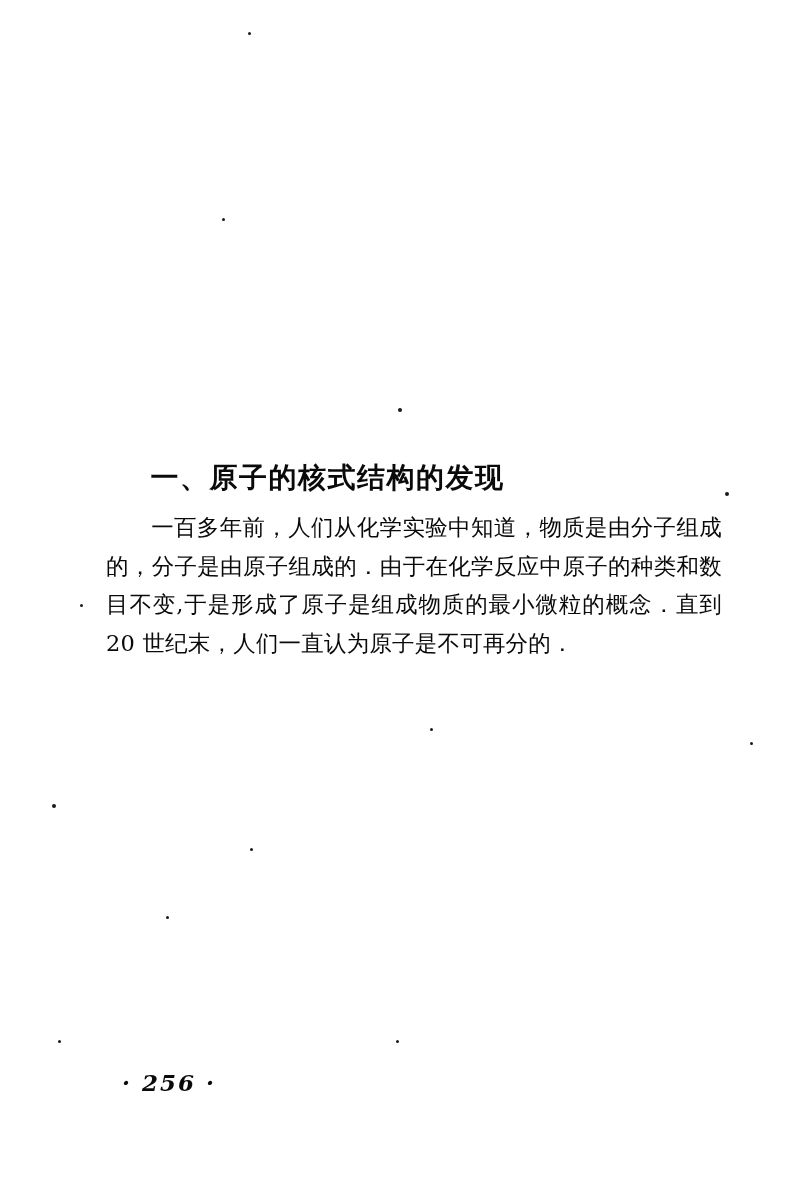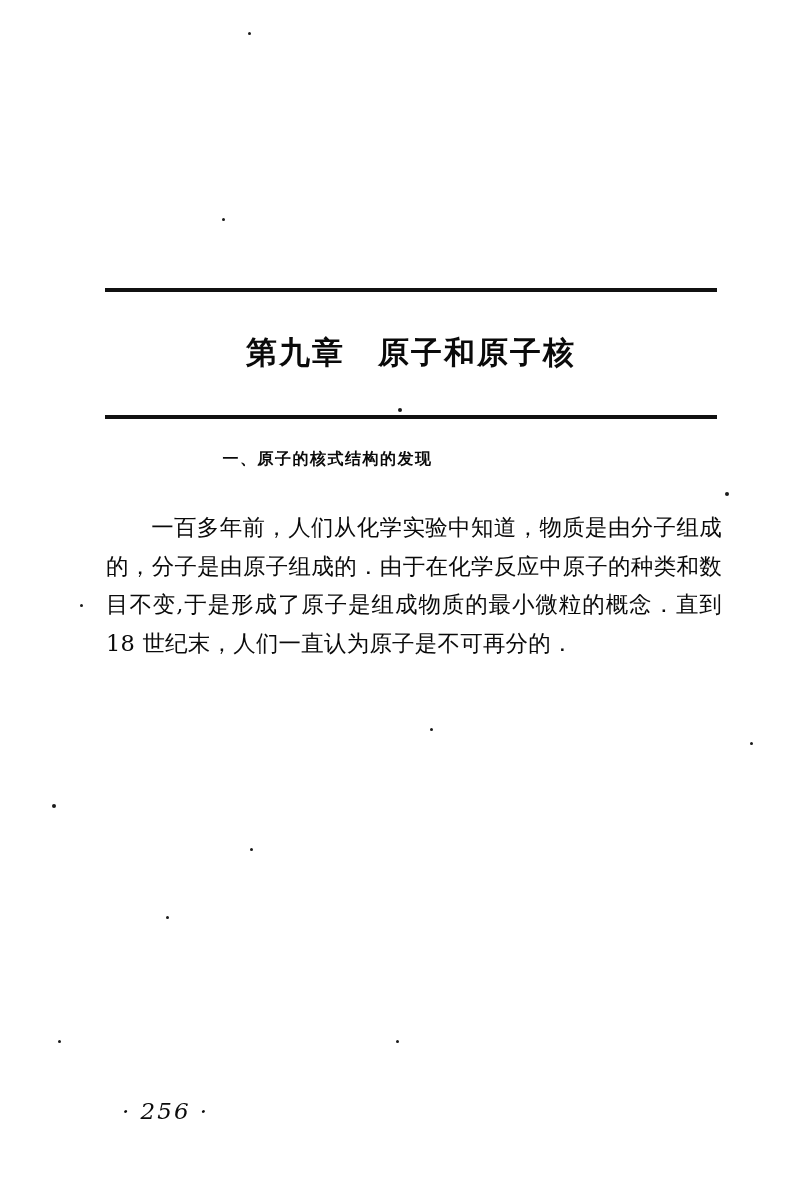--- a/index.html
+++ b/index.html
@@ -49,21 +49,21 @@
     white-space: pre;
   }
 
   
   .section-heading {
     position: absolute;
     left: 0;
     top: 436px;
     width: 655px;
     text-align: center;
-    font-size: 16px;
+    font-size: 28px;
     font-weight: 700;
     letter-spacing: 1.5px;
     font-family: "DejaVu Sans", "Liberation Sans", sans-serif;
     white-space: pre;
   }
 
   
   .speck {
     position: absolute;
     background: #1a1a1a;
@@ -90,24 +90,24 @@
   }
   .para .indent {
     display: inline-block;
     width: 2em;
   }
 
   
   .page-number {
     position: absolute;
     left: 122px;
-    top: 1098px;
+    top: 1069px;
     font-size: 23px;
     font-style: italic;
-    font-weight: 400;
+    font-weight: 700;
     font-family: "DejaVu Serif", "Liberation Serif", serif;
     letter-spacing: 2px;
     white-space: pre;
   }
 </style>
 </head>
 <body>
 
 <div class="page">
 
@@ -118,27 +118,22 @@
   <div class="speck" style="left:750px; top:742px; width:3px; height:3px;"></div>
   <div class="speck" style="left:52px; top:804px; width:4px; height:4px;"></div>
   <div class="speck" style="left:398px; top:408px; width:4px; height:4px;"></div>
   <div class="speck" style="left:330px; top:565px; width:3px; height:3px;"></div>
   <div class="speck" style="left:430px; top:728px; width:3px; height:3px;"></div>
   <div class="speck" style="left:250px; top:848px; width:3px; height:3px;"></div>
   <div class="speck" style="left:166px; top:916px; width:3px; height:3px;"></div>
   <div class="speck" style="left:396px; top:1040px; width:3px; height:3px;"></div>
   <div class="speck" style="left:58px; top:1040px; width:3px; height:3px;"></div>
 
-  <div class="chapter-block">
-    <div class="rule"></div>
-    <h1 class="chapter-title">第九章　原子和原子核</h1>
-    <div class="rule rule-bottom"></div>
-  </div>
 
   <h2 class="section-heading">一、原子的核式结构的发现</h2>
 
   <div class="body-text">
-    <p class="para"><span class="indent"></span><span>一百多年前，人们从化学实验中知道，物质是由分子组成的，分子是由原子组成的．由于在化学反应中原子的种类和数目不变,于是形成了原子是组成物质的最小微粒的概念．直到 18 世纪末，人们一直认为原子是不可再分的．</span></p>
+    <p class="para"><span class="indent"></span><span>一百多年前，人们从化学实验中知道，物质是由分子组成的，分子是由原子组成的．由于在化学反应中原子的种类和数目不变,于是形成了原子是组成物质的最小微粒的概念．直到 20 世纪末，人们一直认为原子是不可再分的．</span></p>
   </div>
 
   <div class="page-number">· 256 ·</div>
 
 </div>
 
 </body></html>

